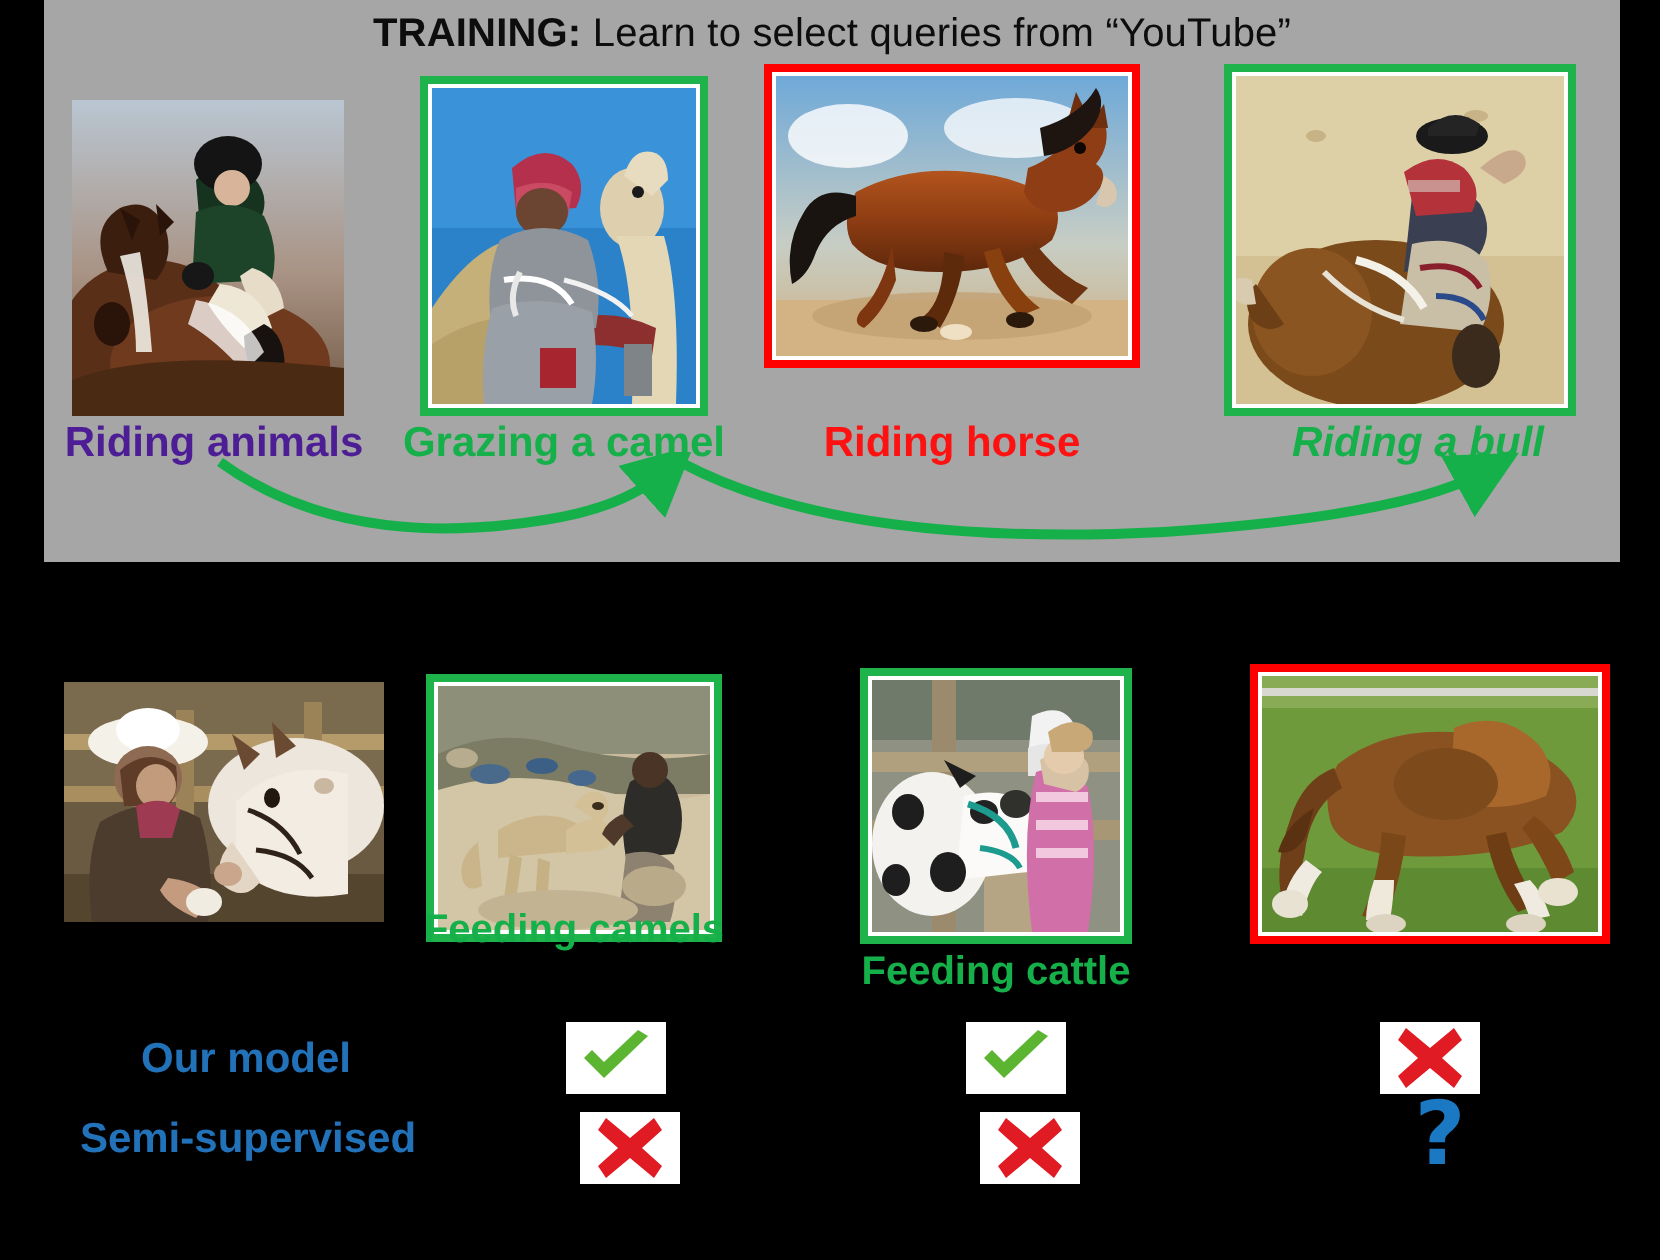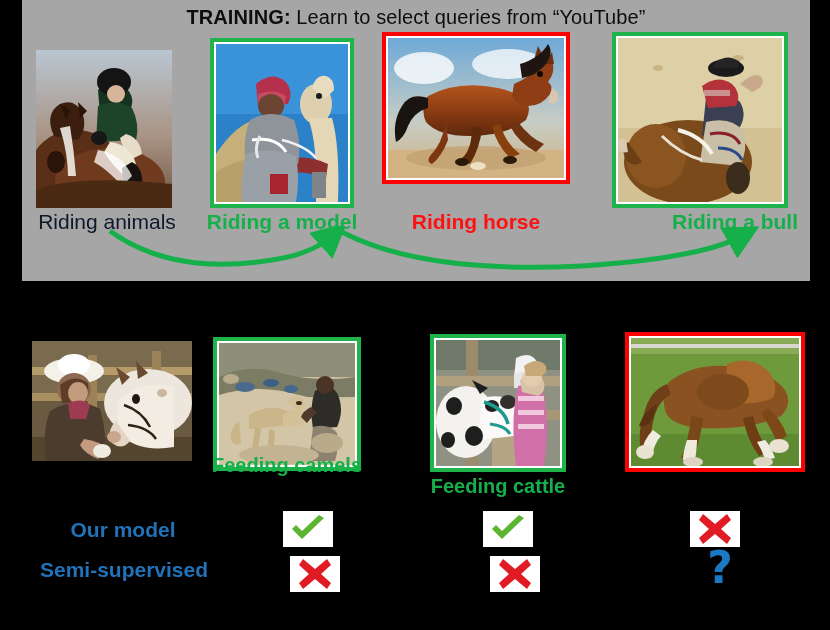--- a/index.html
+++ b/index.html
@@ -42,21 +42,21 @@
   .frame.none  { border: 0; padding: 0; }
   .frame .pic { width: 100%; height: 100%; display:block; }
 
   .tcap {
     position: absolute;
     width: 100%;
     text-align: center;
     white-space: nowrap;
     font-size: 21px;
   }
-  .cap-black { color: #0f172a; font-weight: normal; }
+  .cap-black { color: #4c1d95; font-weight: bold; }
   .cap-green { color: #16b04a; font-weight: bold; }
   .cap-red   { color: #fe1111; font-weight: bold; }
 
   
   .bfig { position: absolute; }
   .bcap {
     position: absolute;
     width: 100%;
     text-align: center;
     white-space: nowrap;
@@ -153,21 +153,21 @@
         <path d="M34 76 q22 -12 44 0 q8 22 4 44 l-52 2 q-4 -28 4 -46 z" fill="#8f949b"></path>
         <path d="M30 110 q26 -8 50 2 q4 24 0 46 l-54 0 q-2 -26 4 -48 z" fill="#9aa0a8"></path>
         <path d="M36 96 q24 -4 34 12" stroke="#ffffff" stroke-width="3" fill="none"></path>
         <path d="M66 96 q24 6 34 18" stroke="#f2f2f2" stroke-width="2.5" fill="none"></path>
         <path d="M44 92 q-6 12 -2 22" stroke="#e8e8e8" stroke-width="3" fill="none"></path>
         <rect x="54" y="130" width="18" height="20" fill="#a7252f"></rect>
         <rect x="96" y="128" width="14" height="26" fill="#7f8489"></rect>
       </svg>
     </div>
   </div>
-  <div class="tcap cap-green" style="left:178px; top:210px; width:164px;">Riding a model</div>
+  <div class="tcap cap-green" style="left:178px; top:210px; width:164px;">Grazing a camel</div>
 
   <div class="tfig" style="left:360px; top:32px; width:188px; height:152px;">
     <div class="frame red">
       <svg class="pic" viewBox="0 0 176 140" preserveAspectRatio="none">
         <defs>
           <linearGradient id="skyB" x1="0" y1="0" x2="0" y2="1">
             <stop offset="0" stop-color="#6fa9d8"></stop>
                 <stop offset="0.6" stop-color="#c7cdc4"></stop>
                 <stop offset="1" stop-color="#cfb183"></stop>
           </linearGradient>
@@ -221,21 +221,21 @@
         <path d="M122 46 q16 -14 22 -6 q4 8 -10 14 z" fill="#c9a98c"></path>
         <path d="M88 84 q26 -6 38 10 q4 18 -4 34 l-40 -4 z" fill="#c9bea6"></path>
         <path d="M92 96 q22 -4 30 10" stroke="#8a1f2c" stroke-width="3" fill="none"></path>
         <path d="M100 110 q18 0 24 12" stroke="#2b4a8a" stroke-width="3" fill="none"></path>
         <path d="M60 92 q24 6 34 24" stroke="#f4f1e8" stroke-width="4" fill="none"></path>
         <path d="M44 98 q18 18 40 24" stroke="#e8e2d4" stroke-width="3" fill="none"></path>
         <ellipse cx="120" cy="140" rx="12" ry="16" fill="#3a2b1c"></ellipse>
       </svg>
     </div>
   </div>
-  <div class="tcap cap-green" style="left:628px; top:210px; width:170px;">Riding a bull</div>
+  <div class="tcap cap-green" style="left:602px; top:210px; width:170px;font-style:italic;">Riding a bull</div>
 
   <svg style="position:absolute; left:0; top:226px; width:788px; height:55px;" viewBox="0 0 788 55">
     <defs>
       <marker id="ah" markerWidth="7" markerHeight="7" refX="3" refY="3.5" orient="auto">
         <path d="M0,0 L7,3.5 L0,7 z" fill="#16b04a"></path>
       </marker>
     </defs>
     <path d="M88 5 Q150 50 250 34 Q290 28 310 10" stroke="#16b04a" stroke-width="5" fill="none" marker-end="url(#ah)"></path>
     <path d="M320 6 Q400 48 560 40 Q680 32 720 10" stroke="#16b04a" stroke-width="5" fill="none" marker-end="url(#ah)"></path>
   </svg>

